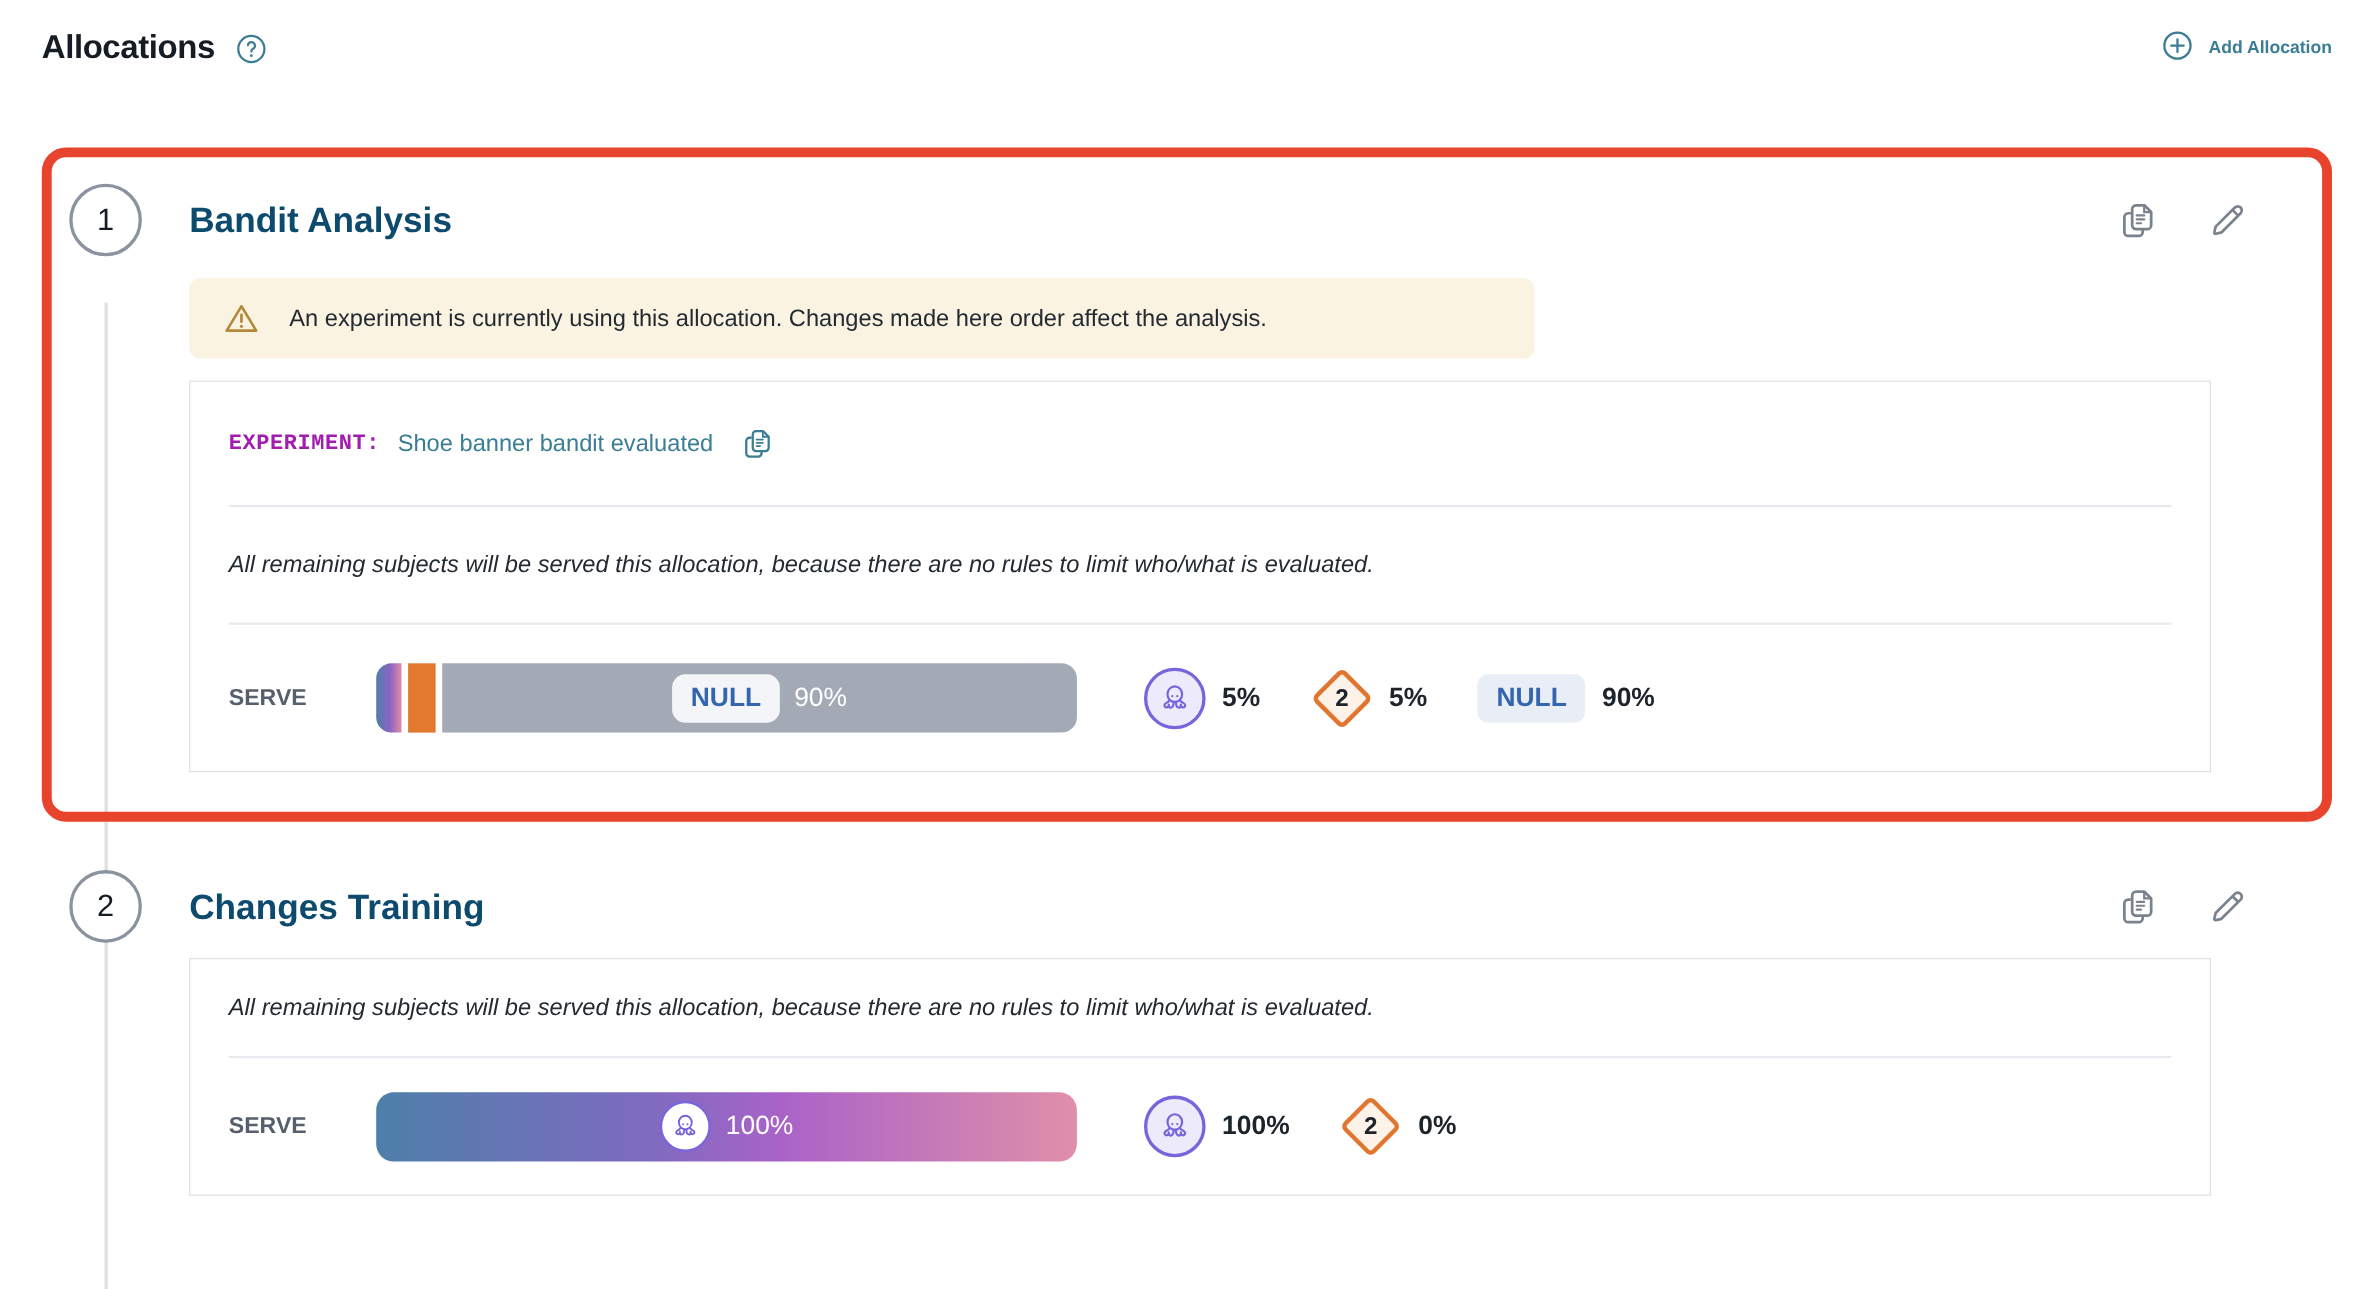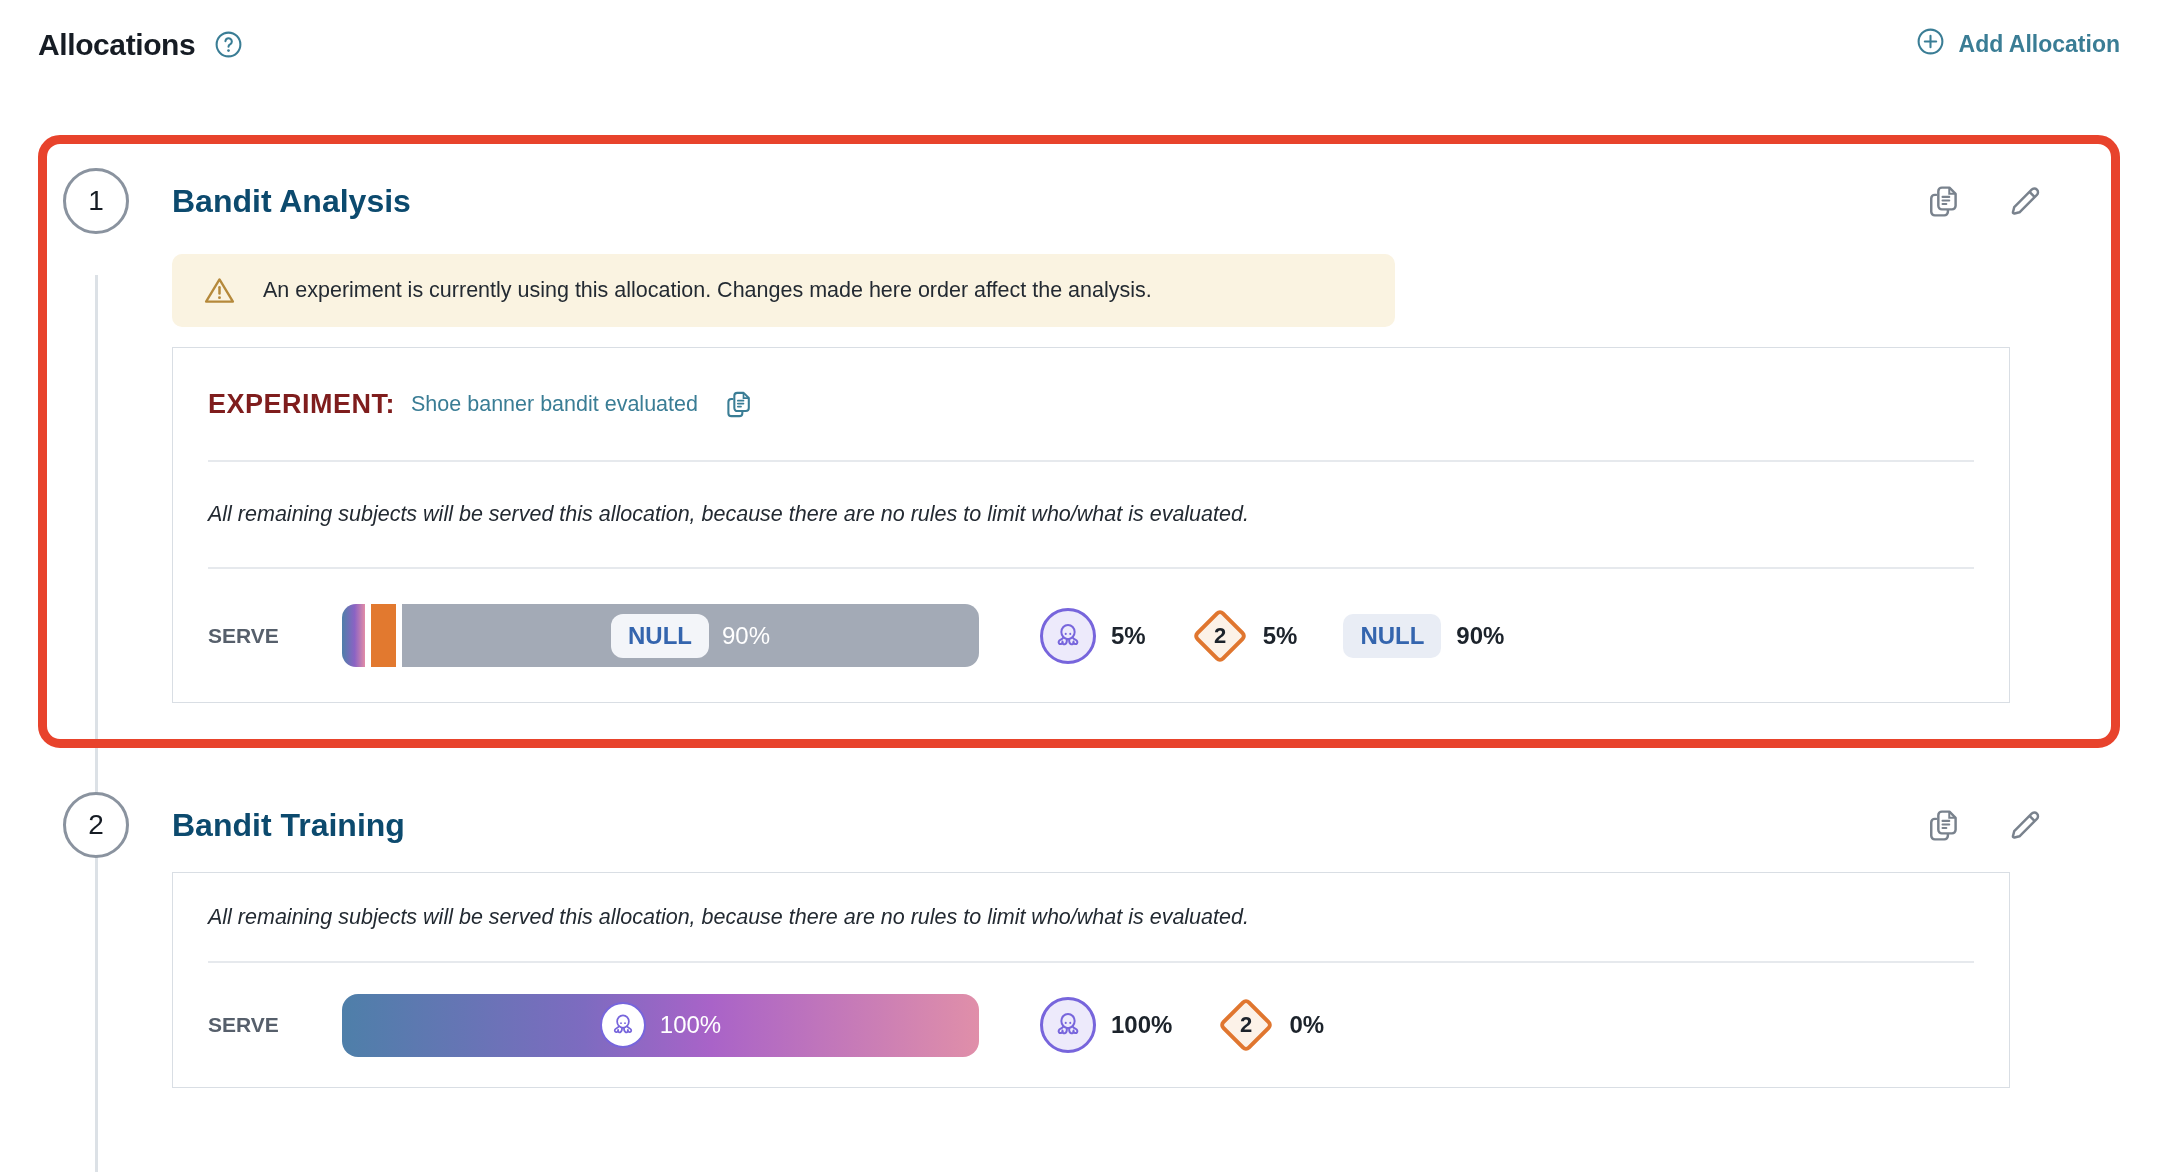--- a/index.html
+++ b/index.html
@@ -11,21 +11,21 @@
   }
   .page { position:relative; width:2160px; height:1172px; }
   .vline { position:absolute; left:95px; top:275px; width:3px; height:897px; background:#dce1e6; z-index:0; }
   .content { position:relative; z-index:1; padding:26px 40px 0 38px; }
 
   
   .header-row { display:flex; align-items:center; justify-content:space-between; }
   .title-wrap { display:flex; align-items:center; gap:18px; }
   .page-title { margin:0; font-size:30px; font-weight:bold; color:#161c24; letter-spacing:-0.4px; }
   .help-btn { width:31px; height:31px; color:#3a7d95; cursor:pointer; }
-  .add-btn { display:flex; align-items:center; gap:13px; color:#3a7d95; font-weight:bold; font-size:23px; cursor:pointer; }
+  .add-btn { display:flex; align-items:center; gap:13px; color:#3a7d95; font-weight:bold; font-size:16px; cursor:pointer; }
   .add-btn svg { width:31px; height:31px; }
 
   .desc { margin-top:27px; font-size:21.5px; color:#20262e; }
 
   
   .highlight-box { margin-top:72px; border:9px solid #e8432c; border-radius:22px; padding:24px 0 36px 0; }
   .alloc-row { display:flex; }
   .alloc-row.plain { margin-top:44px; }
   .step-col-hl { flex:0 0 125px; }
   .step-col { flex:0 0 134px; }
@@ -52,21 +52,21 @@
   .card-inner { margin-top:20px; width:1838px; border:1.5px solid #d9dee4; background:#fff; }
   .card-inner.second { margin-top:14px; }
   .inner-row { padding:0 35px; display:flex; align-items:center; }
   .row-experiment { height:112px; }
   .row-note { height:105px; }
   .row-note.second { height:88px; }
   .row-serve { height:133px;gap:23px; }
   .row-serve.second { height:124px; }
   .inner-divider { border-top:2px solid #e6e9ed; margin:0 35px; }
 
-  .exp-label { font-size:27px; font-weight:bold; letter-spacing:0.5px; color:#7f1d1d; }
+  .exp-label { font-size:20px; font-weight:bold; letter-spacing:0.5px; color:#a21caf;font-family:Liberation Mono, monospace; }
   .exp-link { font-size:21.5px; color:#3a7d95; margin-left:16px; cursor:pointer; }
   .exp-copy { width:31px; height:31px; color:#3a7d95; margin-left:26px; cursor:pointer; }
 
   .note-text { font-size:21.5px; font-style:italic; color:#232a32; }
 
   .serve-label { width:111px; font-size:21px; font-weight:bold; color:#565f6b; flex:0 0 auto; }
   .bar { display:flex; align-items:stretch; width:637px; height:63px; flex:0 0 auto; }
   .seg-grad { width:23px; border-radius:14px 0 0 14px; background:linear-gradient(90deg,#4e7fa9 0%,#8b63c4 55%,#e28ca6 100%); }
   .seg-gap { width:6px; }
   .seg-orange { width:25px; background:#e2792f; }
@@ -235,21 +235,21 @@
         </div>
       </div>
     </div>
 
     <div class="alloc-row plain">
       <div class="step-col">
         <div class="step-circle">2</div>
       </div>
       <div class="alloc-card">
         <div class="card-title-row">
-          <div class="card-title">Bandit Training</div>
+          <div class="card-title">Changes Training</div>
           <div class="card-actions">
             <span class="action-icon"><svg width="37" height="37">
                   <use href="#ico-copy"></use>
                 </svg></span>
             <span class="action-icon"><svg width="37" height="37">
                   <use href="#ico-pencil"></use>
                 </svg></span>
           </div>
         </div>
 

